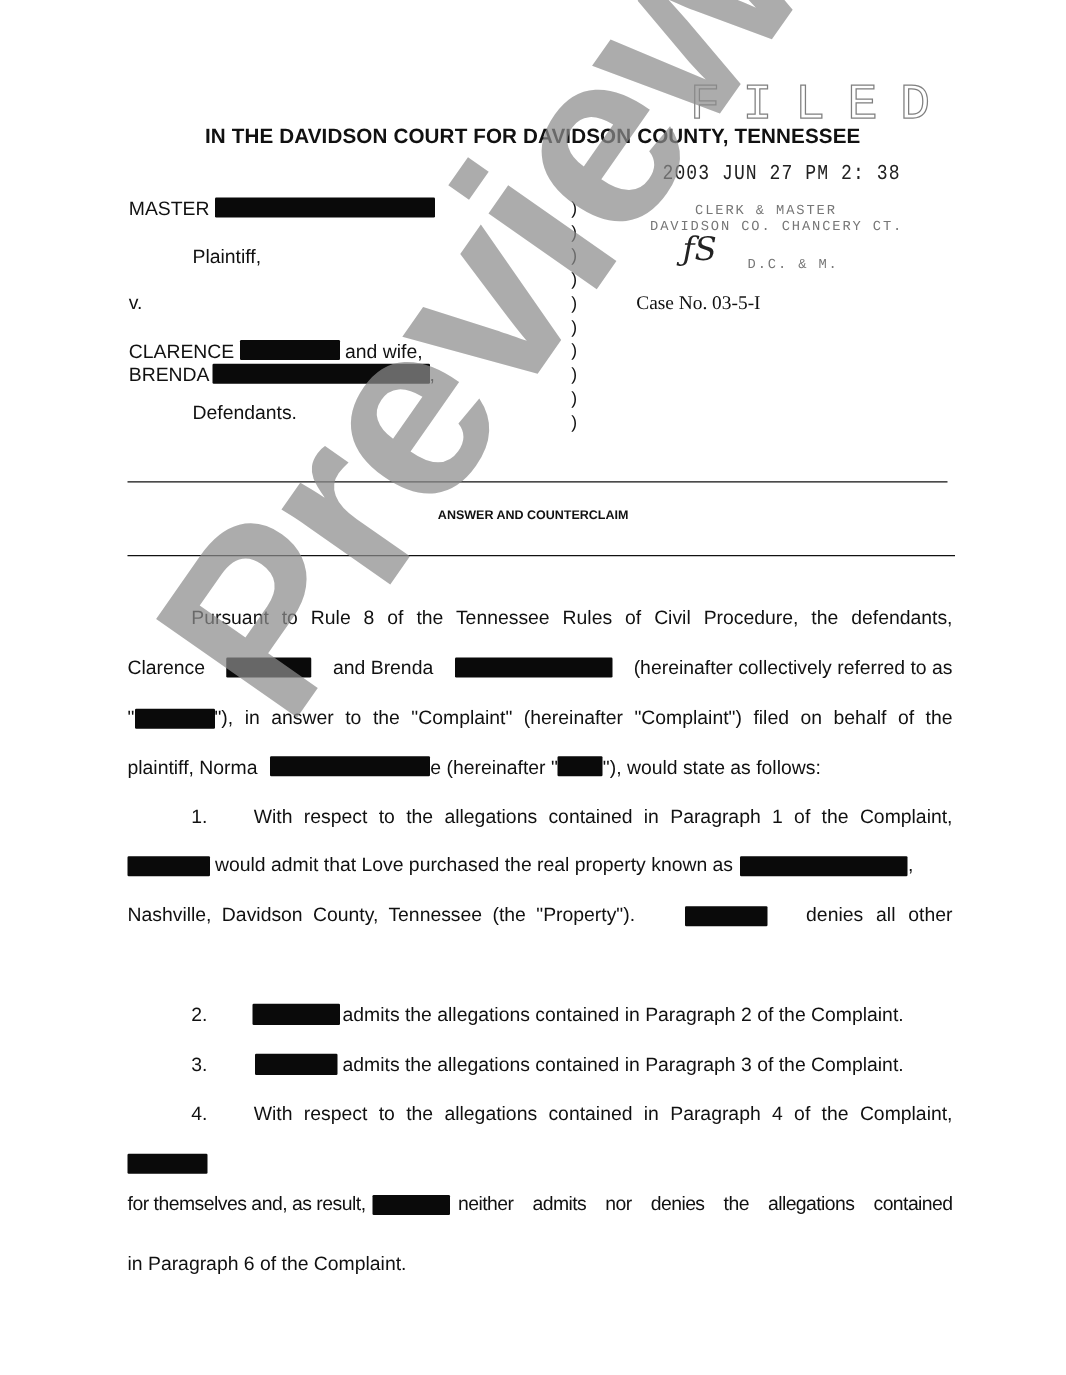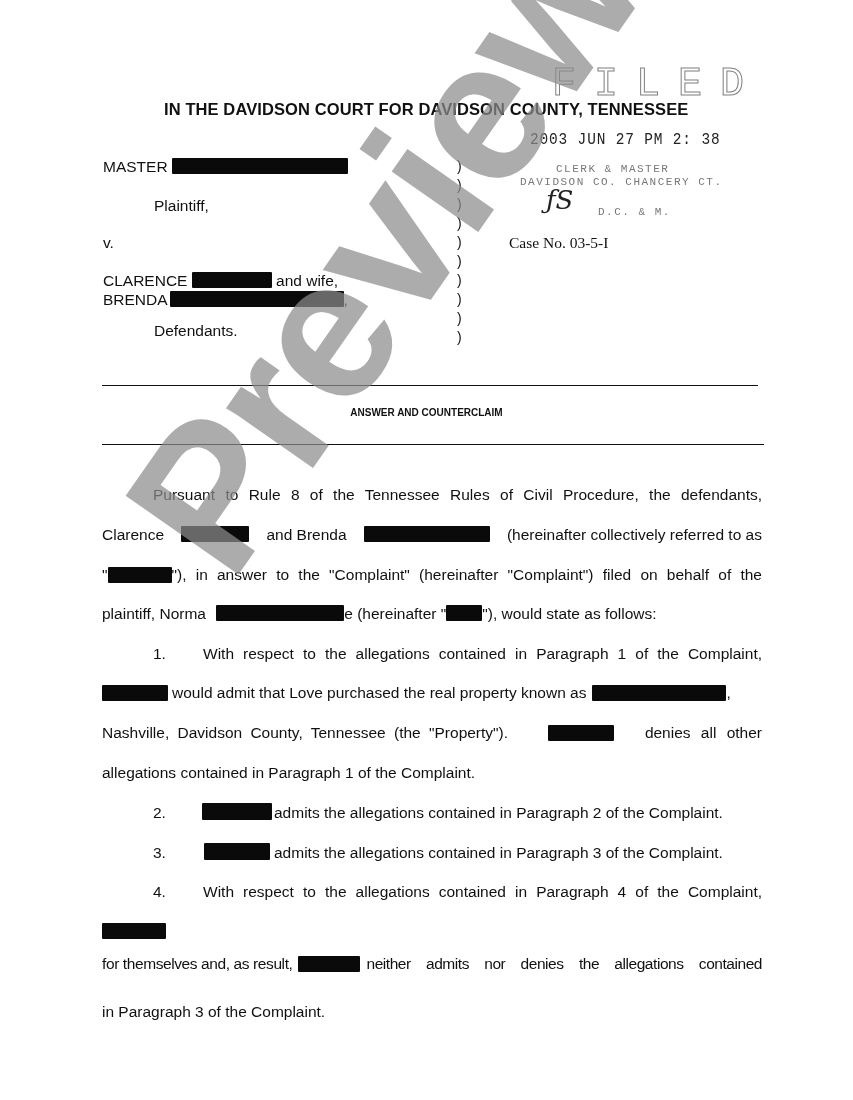--- a/index.html
+++ b/index.html
@@ -177,21 +177,20 @@
     <span style="word-spacing:4px;">Nashville, Davidson County, Tennessee (the "Property").</span>
     <span class="redact" style="width:66px; height:16px; margin-left:10px;"></span>
     <span style="word-spacing:6px;">denies all other</span>
   </div>
   <div class="abs body-line" style="top:684px; display:flex; align-items:center;">
     <span class="redact" style="width:66px; height:16px;"></span>
     <span style="margin-left:4px;">would admit that Love purchased the real property known as</span>
     <span class="redact" style="width:134px; height:16px; margin-left:6px;"></span>
     <span>,</span>
   </div>
-  <div class="abs body-line" style="top:764px;">allegations contained in Paragraph 1 of the Complaint.</div>
 
   <div class="abs body-line" style="top:804px;">
     <span style="position:absolute; left:51px;">2.</span>
     <span class="redact" style="position:absolute; left:100px; top:-1px; width:70px; height:17px;"></span>
     <span style="position:absolute; left:172px;">admits the allegations contained in Paragraph 2 of the Complaint.</span>
   </div>
 
   <div class="abs body-line" style="top:844px;">
     <span style="position:absolute; left:51px;">3.</span>
     <span class="redact" style="position:absolute; left:102px; top:-1px; width:66px; height:17px;"></span>
@@ -203,18 +202,18 @@
     <span style="position:absolute; left:101px; right:0; display:block; text-align:justify; text-align-last:justify;">With respect to the allegations contained in Paragraph 4 of the Complaint,</span>
   </div>
   <div class="abs body-line" style="top:923px; display:flex; align-items:center;">
     <span class="redact" style="width:64px; height:16px; flex:none;"></span>
   </div>
   <div class="abs body-line" style="top:955px; display:flex; align-items:center;">
     <span style="letter-spacing:-0.4px;">for themselves and, as result,</span>
     <span class="redact" style="width:62px; height:16px; margin-left:6px; flex:none;"></span>
     <span style="margin-left:6px; flex:1; letter-spacing:-0.45px; text-align:justify; text-align-last:justify;">neither admits nor denies the allegations contained</span>
   </div>
-  <div class="abs body-line" style="top:1003px;">in Paragraph 3 of the Complaint.</div>
+  <div class="abs body-line" style="top:1003px;">in Paragraph 6 of the Complaint.</div>
 
   <div class="wm-wrap">
     <div class="watermark">Preview</div>
   </div>
 </div>
 
 </body></html>

